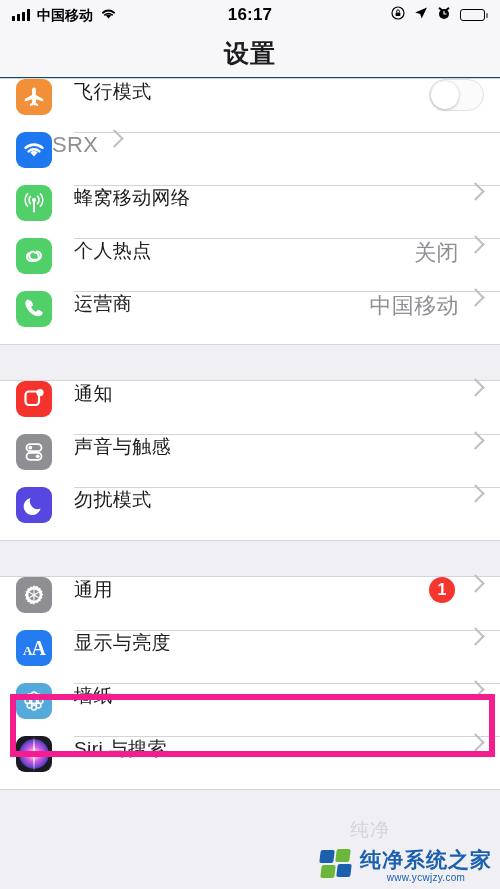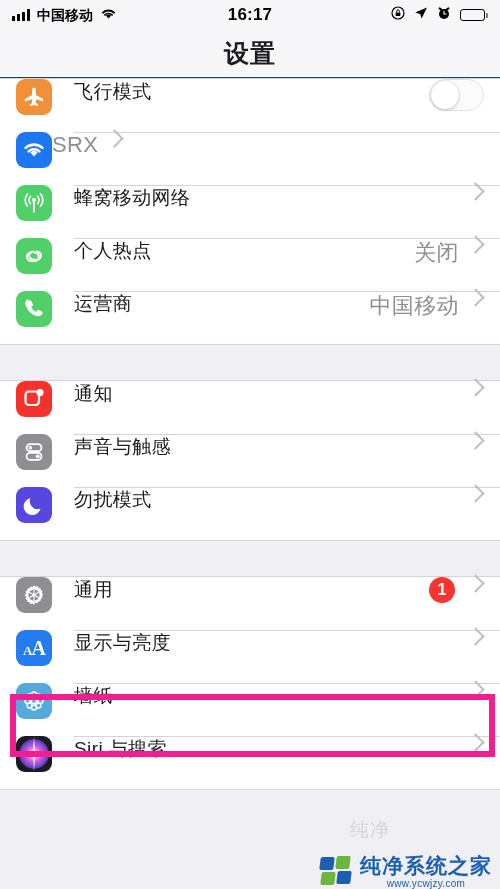--- a/index.html
+++ b/index.html
@@ -282,23 +282,22 @@
     left: 50%; top: -3px;
     width: 2px; height: 36px;
     background: linear-gradient(to bottom, rgba(255,255,255,0) 0%, #ffffff 45%, rgba(255,255,255,0) 100%);
     transform: translateX(-50%);
   }
 
   
   .watermark {
     position: absolute;
     right: 8px;
-    bottom: 0;
-    display: flex;
-    align-items: center;
+    bottom: 6px;
+    display: flex;
     gap: 6px;
     z-index: 50;
   }
   .wm-logo {
     width: 34px;
     height: 32px;
     position: relative;
     flex: 0 0 auto;
   }
   .wm-logo span {

